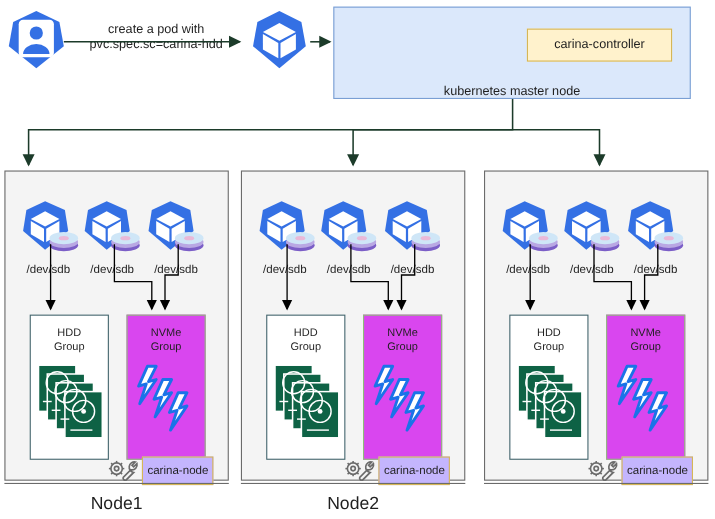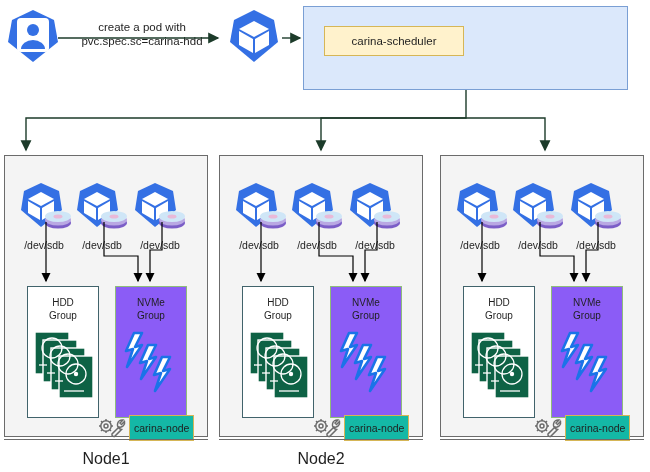--- a/index.html
+++ b/index.html
@@ -70,33 +70,33 @@
   }
   .dev-1{left:11px;}
   .dev-2{left:69px;}
   .dev-3{left:127px;}
 
   
   .group-box{
     position:absolute;top:130px;width:72px;height:132px;box-sizing:border-box;
   }
   .hdd-box{left:22px;background:#ffffff;border:1px solid #41636b;}
-  .nvme-box{left:110px;background:#8b5cf6;border:1px solid #8fbc7a;}
+  .nvme-box{left:110px;background:#d946ef;border:1px solid #8fbc7a;}
   .group-title{
     position:absolute;left:0;top:9px;width:100%;text-align:center;
     font-size:10px;line-height:13px;color:#1f1f1f;white-space:pre-line;
   }
 
   
   .carina-badge{
     position:absolute;left:92px;top:263px;height:17px;
     display:flex;align-items:center;
   }
   .carina-chip{
-    background:#14b8a6;border:1px solid #d6b656;box-sizing:border-box;
+    background:#c4b5fd;border:1px solid #d6b656;box-sizing:border-box;
     height:17px;padding:12px 4px;display:flex;align-items:center;
     font-size:10.5px;color:#1f1f1f;
   }
   .tool-icon{width:34px;height:19px;margin-right:-2px;}
 
   svg{display:block;overflow:visible;}
   #wires{left:0;top:0;width:650px;height:472px;pointer-events:none;}
 </style>
 </head>
 <body>
@@ -116,21 +116,22 @@
 <div class="abs" id="pod-icon-top">
   <svg viewBox="0 0 52 56" width="52" height="56">
     <polygon points="26,2 46,12 50,34 26,54 2,34 6,12" fill="#3470e4"></polygon>
     <polygon points="26,13 41,21 26,29 11,21" fill="#ffffff"></polygon>
     <polygon points="11,23 25,31 25,45 11,37" fill="#ffffff"></polygon>
     <polygon points="27,31 41,23 41,37 27,45" fill="#ffffff"></polygon>
   </svg>
 </div>
 
 <div class="abs" id="master-node">
-  <div class="master-chip" id="chip-scheduler">carina-scheduler</div>
+  <div class="master-chip" id="chip-controller">carina-controller</div>
+  <div class="abs" id="master-caption">kubernetes master node</div>
 </div>
 
 <div class="node-box" id="node-box-1">
   <div class="pod-unit pod-1">
     <svg viewBox="0 0 56 52" width="56" height="52">
       <polygon points="22,1 40,9 43,28 22,45 2,28 5,9" fill="#3470e4"></polygon>
       <polygon points="22,10 35,17 22,24 9,17" fill="#ffffff"></polygon>
       <polygon points="9,19 21,26 21,38 9,31" fill="#ffffff"></polygon>
       <polygon points="23,26 35,19 35,31 23,38" fill="#ffffff"></polygon>
       <g transform="translate(26,28)">

